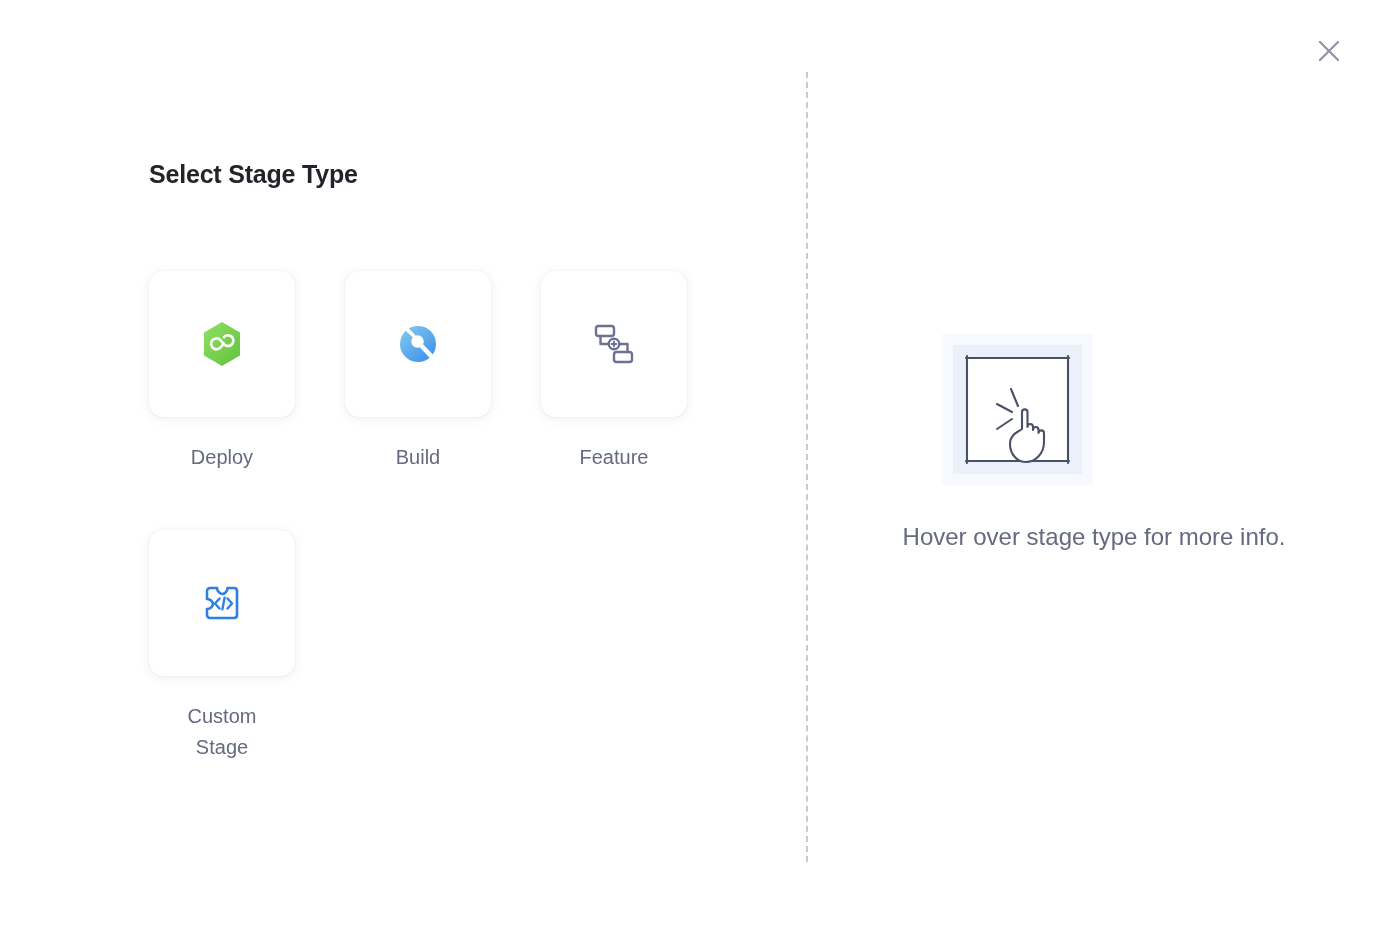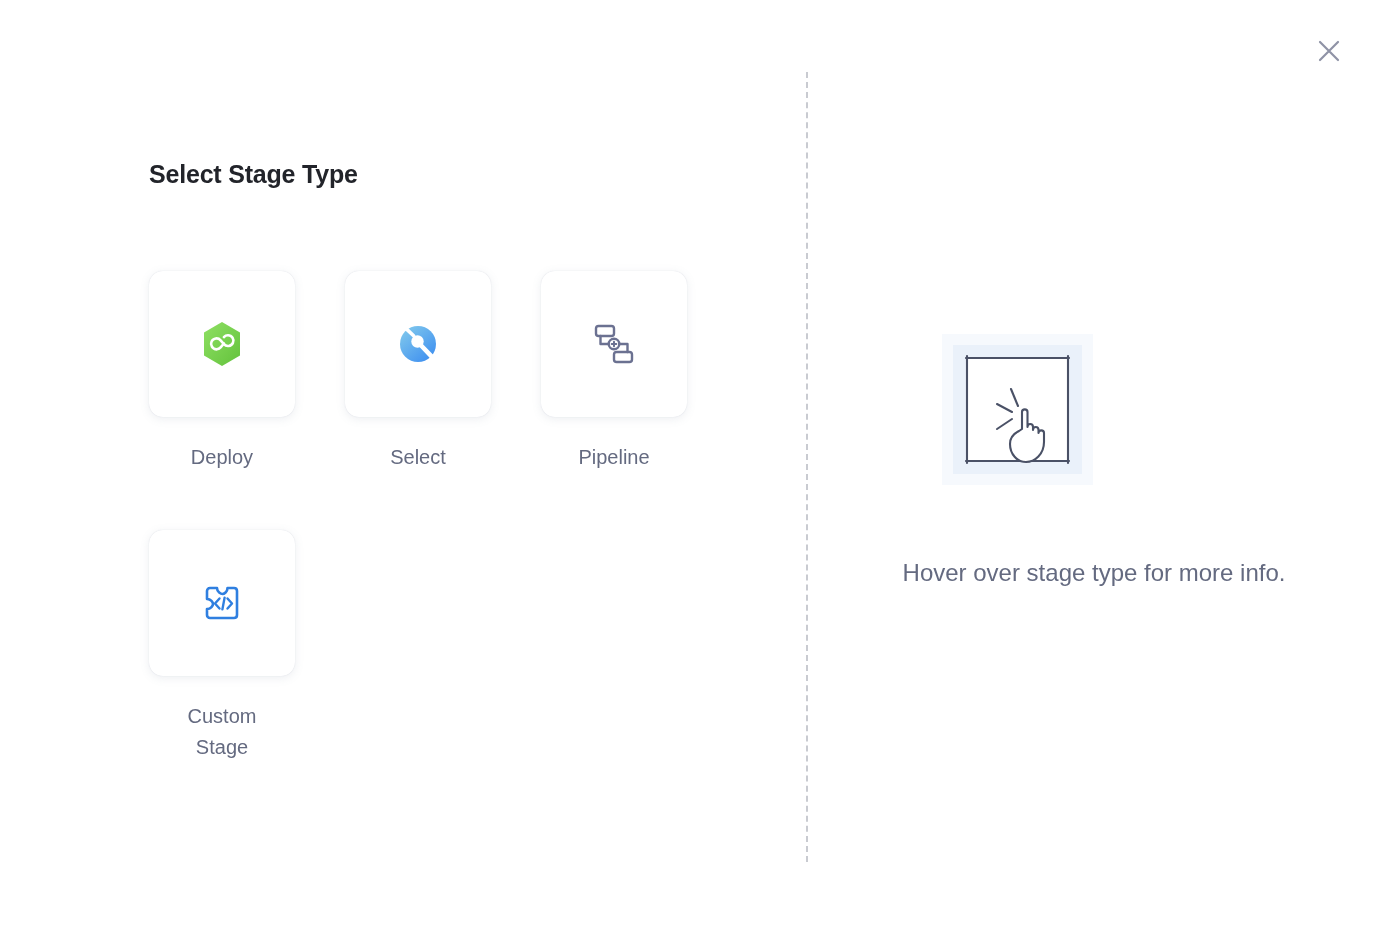--- a/index.html
+++ b/index.html
@@ -115,21 +115,20 @@
   }
   #hover-hint {
     position: absolute;
     left: 28px;
     top: 518px;
     width: 520px;
     text-align: center;
     font-size: 24px;
     line-height: 37px;
     color: #646a80;
-    margin-top: 36px;
   }
 </style>
 </head>
 <body>
 
 <button id="close-button" aria-label="Close">
   <svg width="30" height="30" viewBox="0 0 30 30">
     <path d="M6 6 L24 24 M24 6 L6 24" stroke="#8f93a6" stroke-width="2.2" stroke-linecap="round" fill="none"></path>
   </svg>
 </button>
@@ -170,39 +169,39 @@
             <mask id="mBuild">
               <rect x="0" y="0" width="50" height="50" fill="#fff"></rect>
               <circle cx="24.5" cy="22.5" r="6.2" fill="#000"></circle>
               <path d="M28.6 27 L38.5 37.3" stroke="#000" stroke-width="4.6" stroke-linecap="round"></path>
               <path d="M20.6 16.8 L12 8.6" stroke="#000" stroke-width="3.6" stroke-linecap="round"></path>
             </mask>
           </defs>
           <circle cx="25" cy="25" r="18" fill="url(#gBuild)" mask="url(#mBuild)"></circle>
         </svg>
       </div>
-      <div class="stage-label">Select</div>
+      <div class="stage-label">Build</div>
     </div>
 
 
 
     <div class="stage-option">
       <div class="stage-card">
         <svg width="52" height="52" viewBox="0 0 52 52">
           <g fill="none" stroke="#6b7191" stroke-width="2.4" stroke-linecap="round" stroke-linejoin="round">
             <rect x="8" y="8" width="18" height="10" rx="2.6"></rect>
             <path d="M12.5 18 L12.5 26 L20.5 26"></path>
             <circle cx="26" cy="26" r="5.3"></circle>
             <path d="M23.7 26 L28.3 26 M26 23.7 L26 28.3" stroke-width="2"></path>
             <path d="M31.5 26 L39.5 26 L39.5 34"></path>
             <rect x="26" y="34" width="18" height="10" rx="2.6"></rect>
           </g>
         </svg>
       </div>
-      <div class="stage-label">Pipeline</div>
+      <div class="stage-label">Feature</div>
     </div>
 
     <div class="stage-option">
       <div class="stage-card">
         <svg width="48" height="48" viewBox="0 0 48 48">
           <path d="M9 12 C9 10.3 10.3 9 12 9 L19 9 C19 13 23 15 24.5 15
                    C26 15 29.5 13 29.5 9 L36 9 C37.7 9 39 10.3 39 12 L39 36
                    C39 37.7 37.7 39 36 39 L12 39 C10.3 39 9 37.7 9 36 L9 30
                    C13 30 15 26.5 15 25 C15 23.5 13 20 9 20 Z" fill="none" stroke="#2f7fe0" stroke-width="2.6" stroke-linejoin="round"></path>
           <path d="M21.5 19.5 L17 24.5 L21.5 29.5" fill="none" stroke="#2f7fe0" stroke-width="2.4" stroke-linecap="round" stroke-linejoin="round"></path>

